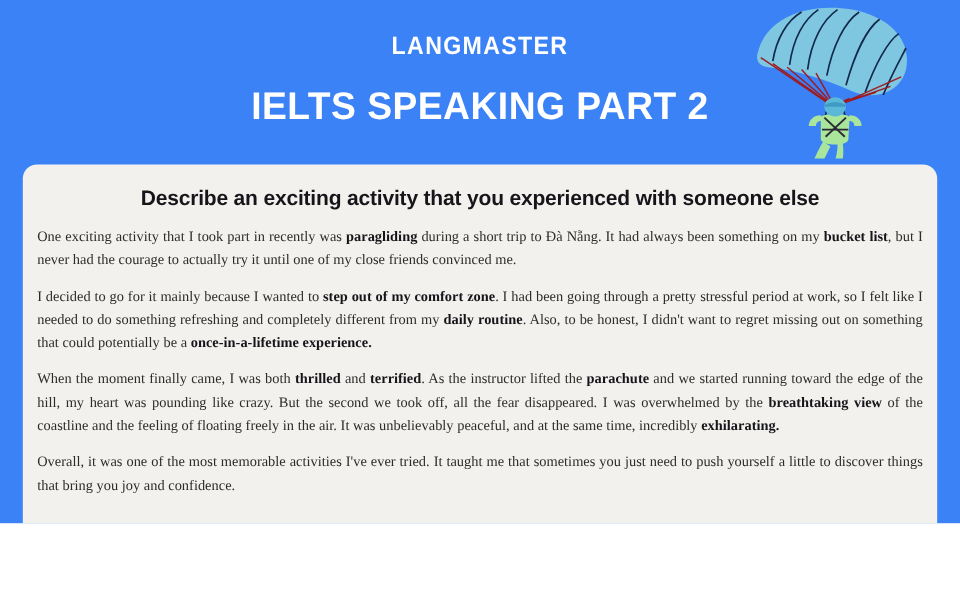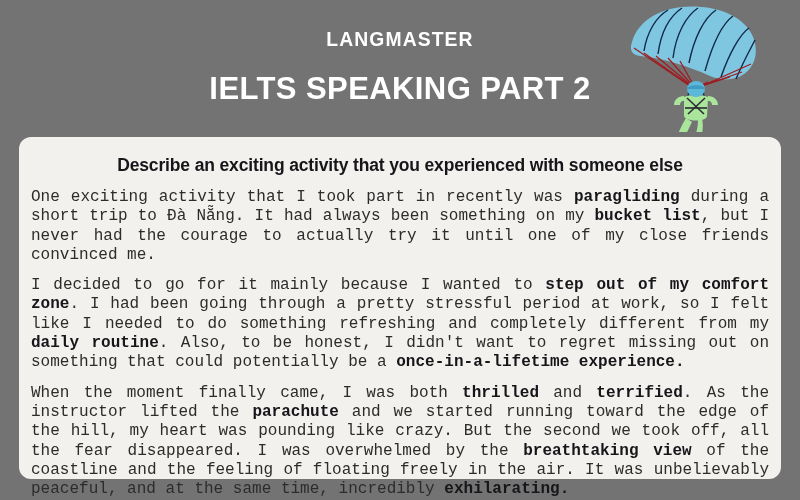--- a/index.html
+++ b/index.html
@@ -8,22 +8,22 @@
   }
   body {
     width: 800px;
     height: 500px;
     overflow: hidden;
     font-family: "Liberation Sans", sans-serif;
   }
   .slide {
     position: relative;
     width: 800px;
-    height: 500px;
-    background: #737373;
+    height: 436px;
+    background: #3b82f6;
     overflow: hidden;
   }
 
   
   .brand-logo {
     position: absolute;
     top: 27px;
     left: 0;
     width: 800px;
     text-align: center;
@@ -76,25 +76,25 @@
     font-weight: 700;
     letter-spacing: -0.15px;
     margin: 6px 0 12px 0;
     font-family: "Liberation Sans", sans-serif;
   }
   .body-copy {
     padding: 0 1px;
   }
   .para {
     color: #2C2C2C;
-    font-size: 16px;
+    font-size: 12px;
     line-height: 19.3px;
     text-align: justify;
     margin: 0 0 11px 0;
-    font-family: Liberation Mono, monospace;
+    font-family: Liberation Serif, serif;
     letter-spacing: 0.01px;
   }
   .para:last-child {
     margin-bottom: 0;
   }
   .para b {
     font-weight: 700;
     color: #16161A;
   }
 </style>
@@ -163,16 +163,17 @@
       <path d="M80 140 C77 144, 76 148, 79 149 C83 150, 86 145, 86 142 Z" fill="#E8826A"></path>
     </g>
   </svg>
 
   <div class="content-card">
     <div class="card-title">Describe an exciting activity that you experienced with someone else</div>
     <div class="body-copy">
       <p class="para">One exciting activity that I took part in recently was <b>paragliding</b> during a short trip to Đà Nẵng. It had always been something on my <b>bucket list</b>, but I never had the courage to actually try it until one of my close friends convinced me.</p>
       <p class="para">I decided to go for it mainly because I wanted to <b>step out of my comfort zone</b>. I had been going through a pretty stressful period at work, so I felt like I needed to do something refreshing and completely different from my <b>daily routine</b>. Also, to be honest, I didn't want to regret missing out on something that could potentially be a <b>once-in-a-lifetime experience.</b></p>
       <p class="para">When the moment finally came, I was both <b>thrilled</b> and <b>terrified</b>. As the instructor lifted the <b>parachute</b> and we started running toward the edge of the hill, my heart was pounding like crazy. But the second we took off, all the fear disappeared. I was overwhelmed by the <b>breathtaking view</b> of the coastline and the feeling of floating freely in the air. It was unbelievably peaceful, and at the same time, incredibly <b>exhilarating.</b></p>
+      <p class="para">Overall, it was one of the most memorable activities I've ever tried. It taught me that sometimes you just need to push yourself a little to discover things that bring you joy and confidence.</p>
     </div>
   </div>
 
 </div>
 
 </body></html>

